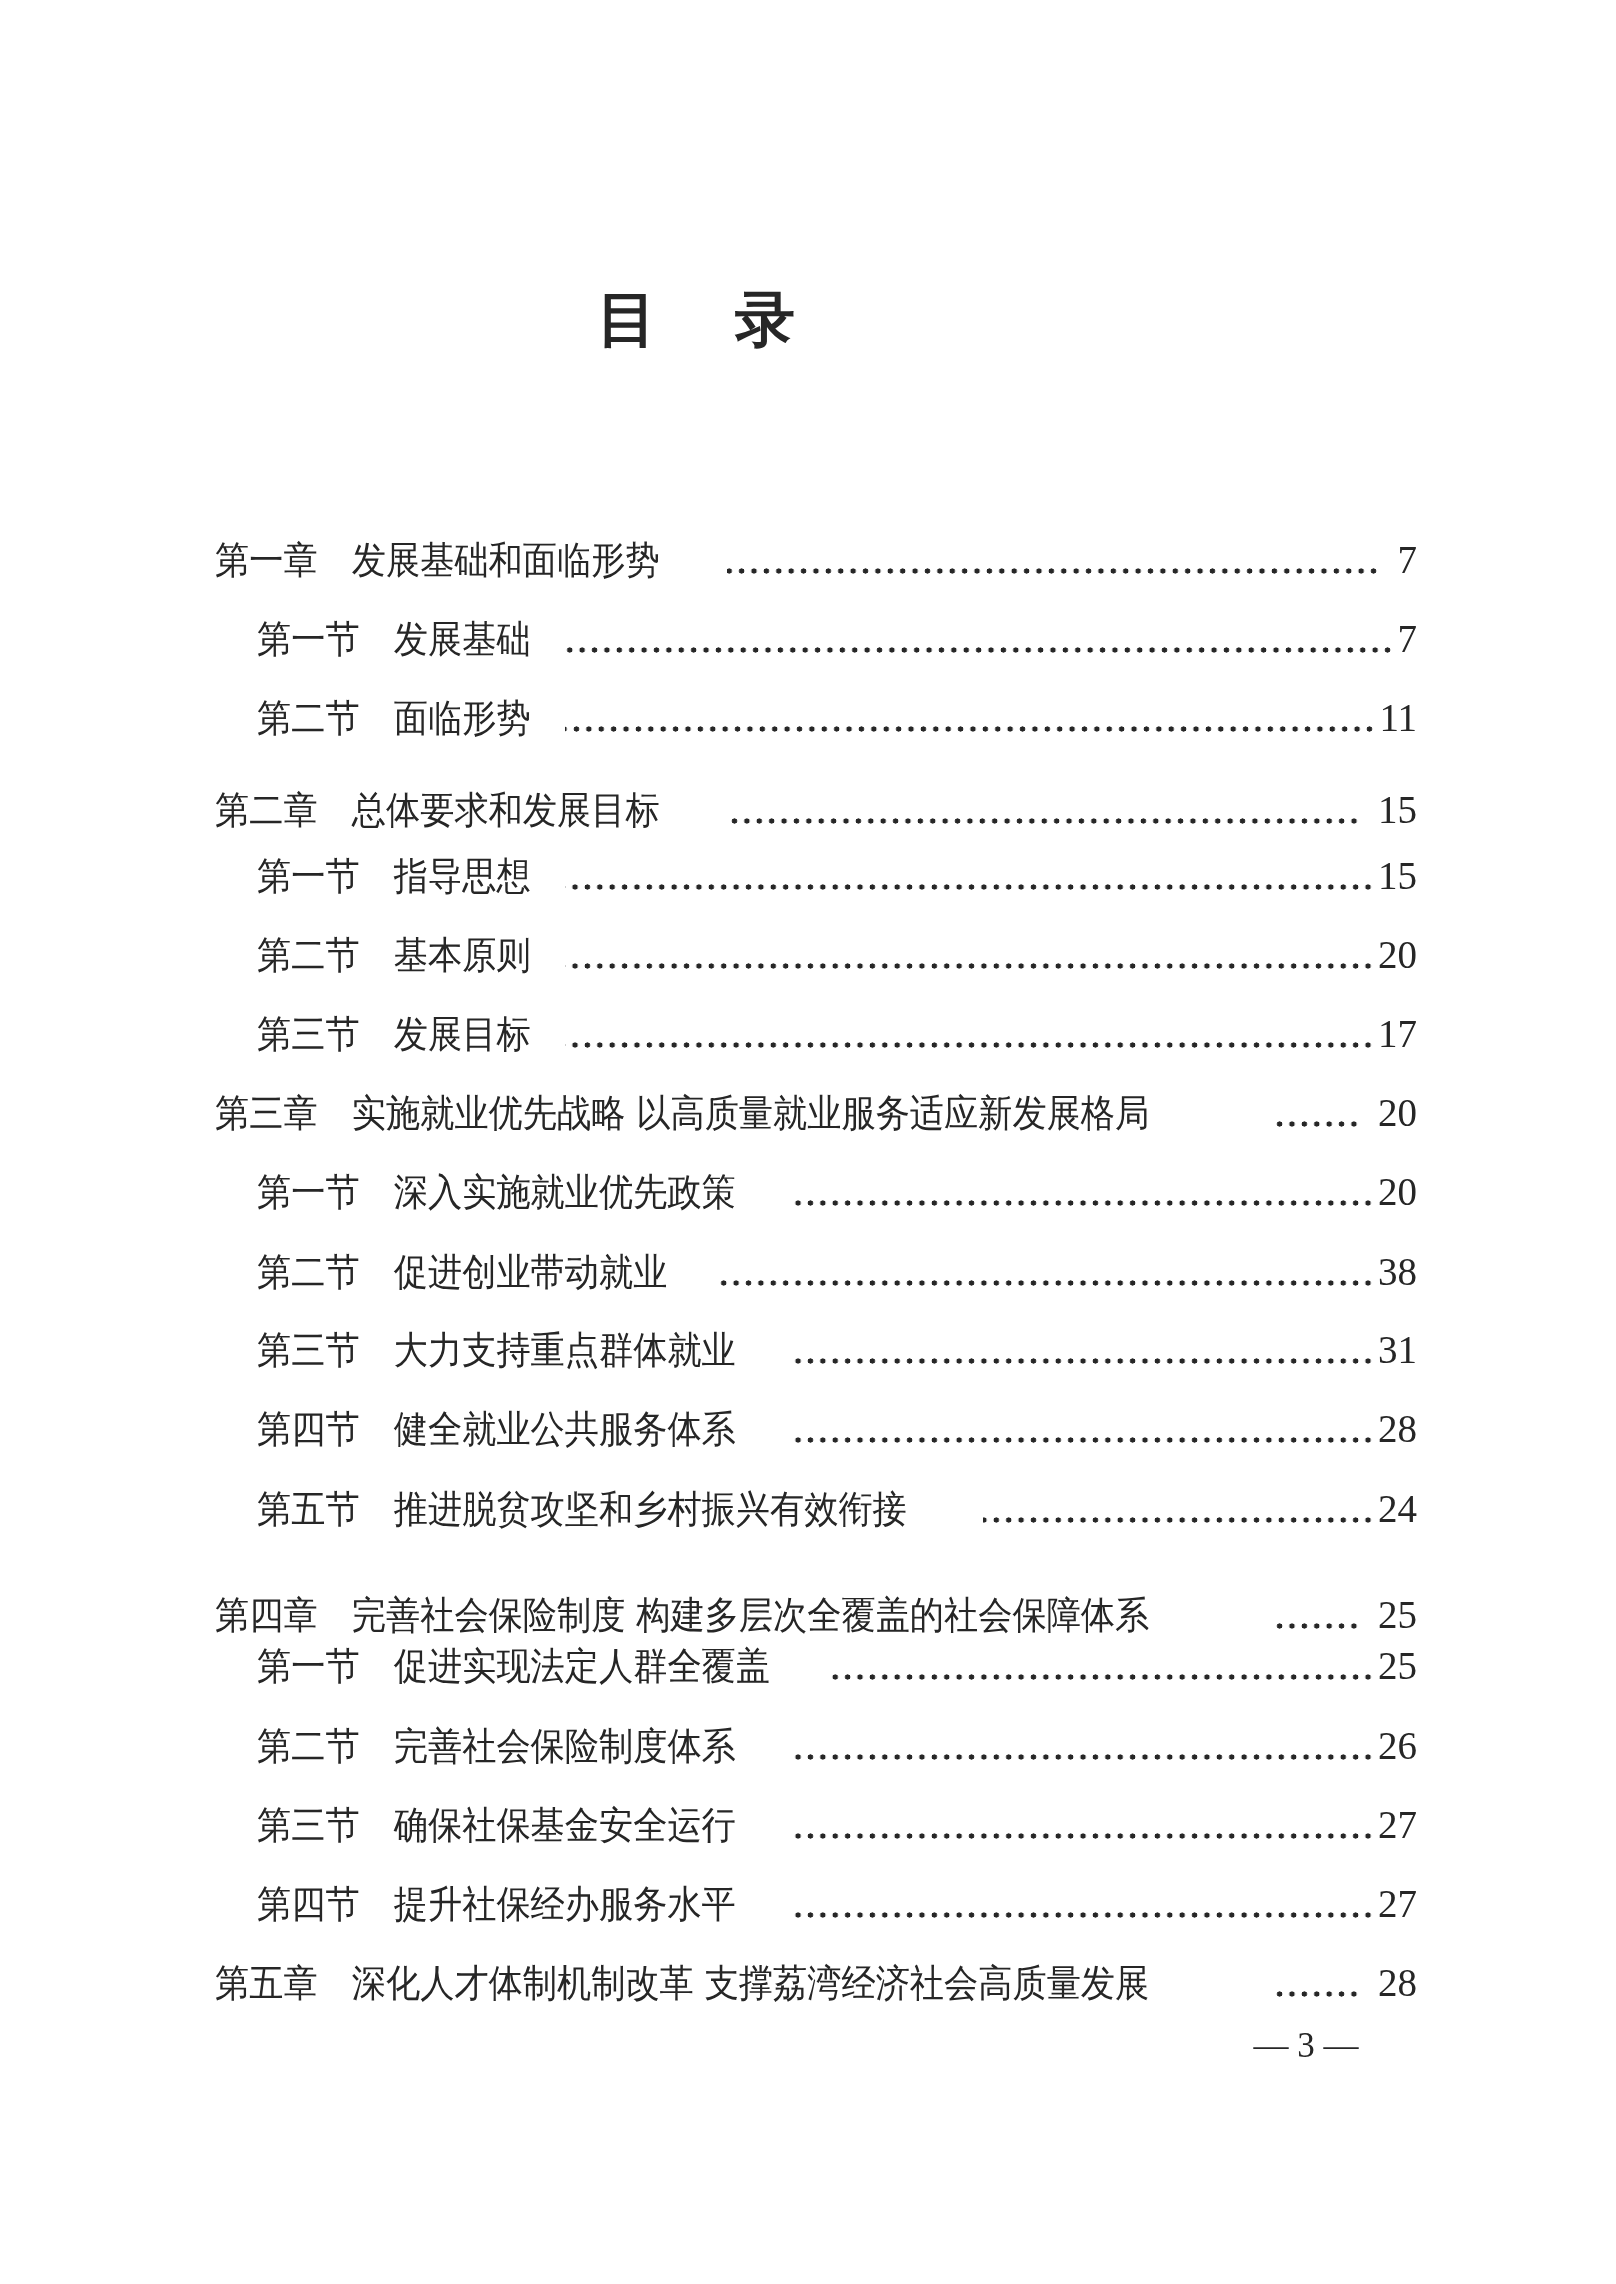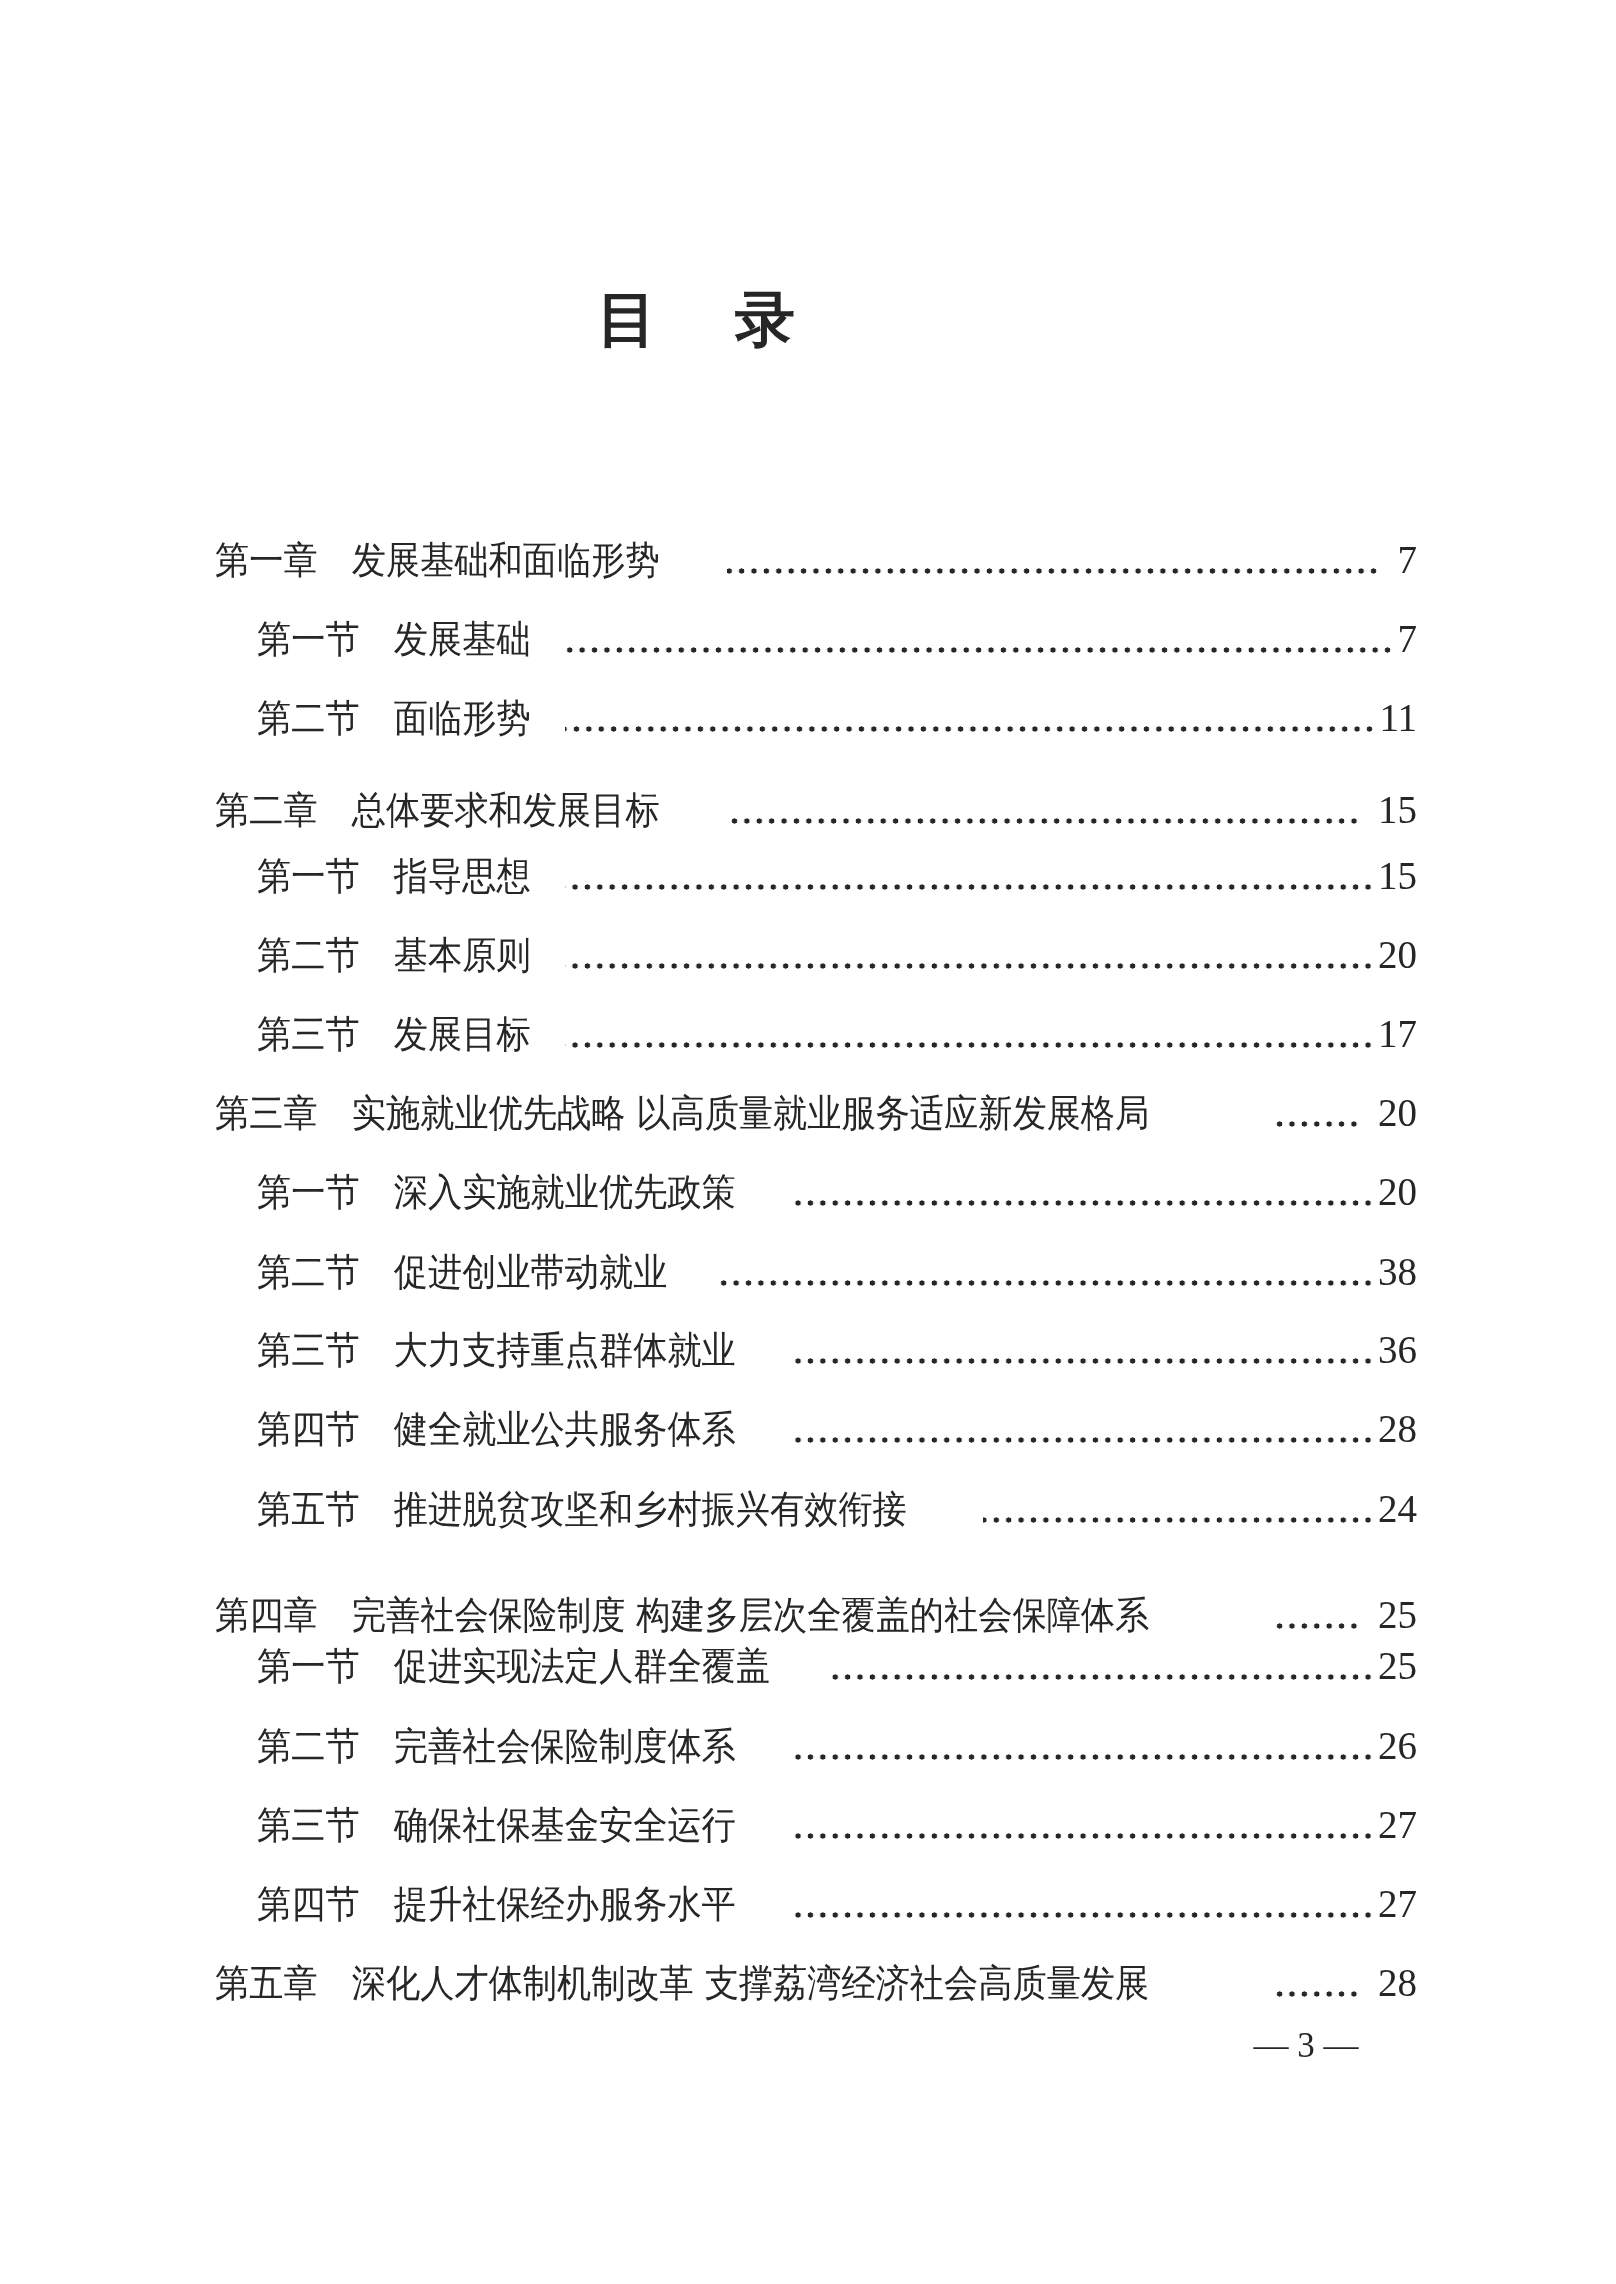--- a/index.html
+++ b/index.html
@@ -125,21 +125,21 @@
     <span class="page">20</span>
   </div>
   <div class="row section" style="top:712px">
     <span class="label"><span class="num">第二节</span>　<span class="title-text">促进创业带动就业</span></span>
     <span class="leader"></span>
     <span class="page">38</span>
   </div>
   <div class="row section" style="top:790px">
     <span class="label"><span class="num">第三节</span>　<span class="title-text">大力支持重点群体就业</span></span>
     <span class="leader"></span>
-    <span class="page">36</span>
+    <span class="page">31</span>
   </div>
   <div class="row section" style="top:869px">
     <span class="label"><span class="num">第四节</span>　<span class="title-text">健全就业公共服务体系</span></span>
     <span class="leader"></span>
     <span class="page">28</span>
   </div>
   <div class="row section" style="top:949px">
     <span class="label"><span class="num">第五节</span>　<span class="title-text">推进脱贫攻坚和乡村振兴有效衔接</span></span>
     <span class="leader"></span>
     <span class="page">24</span>

